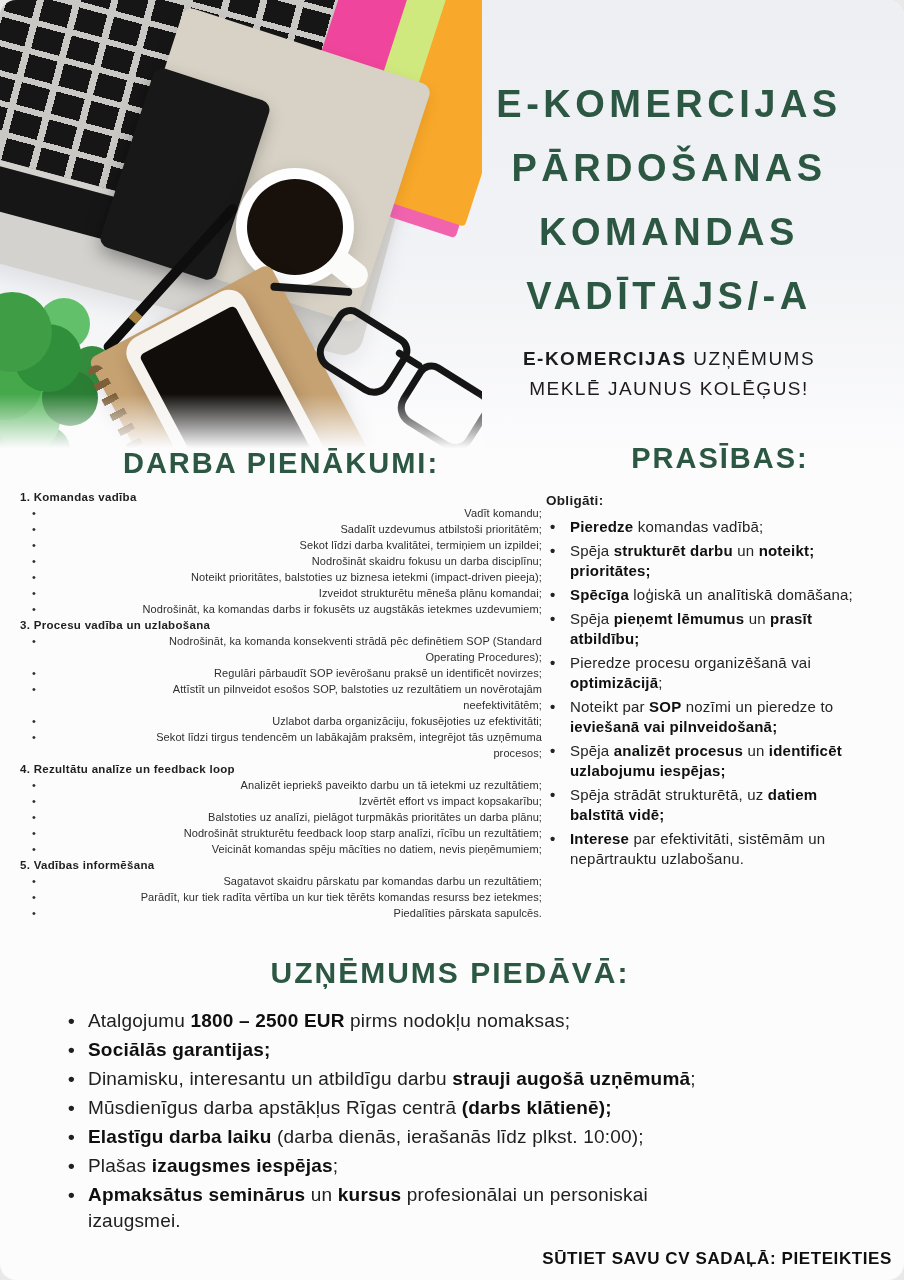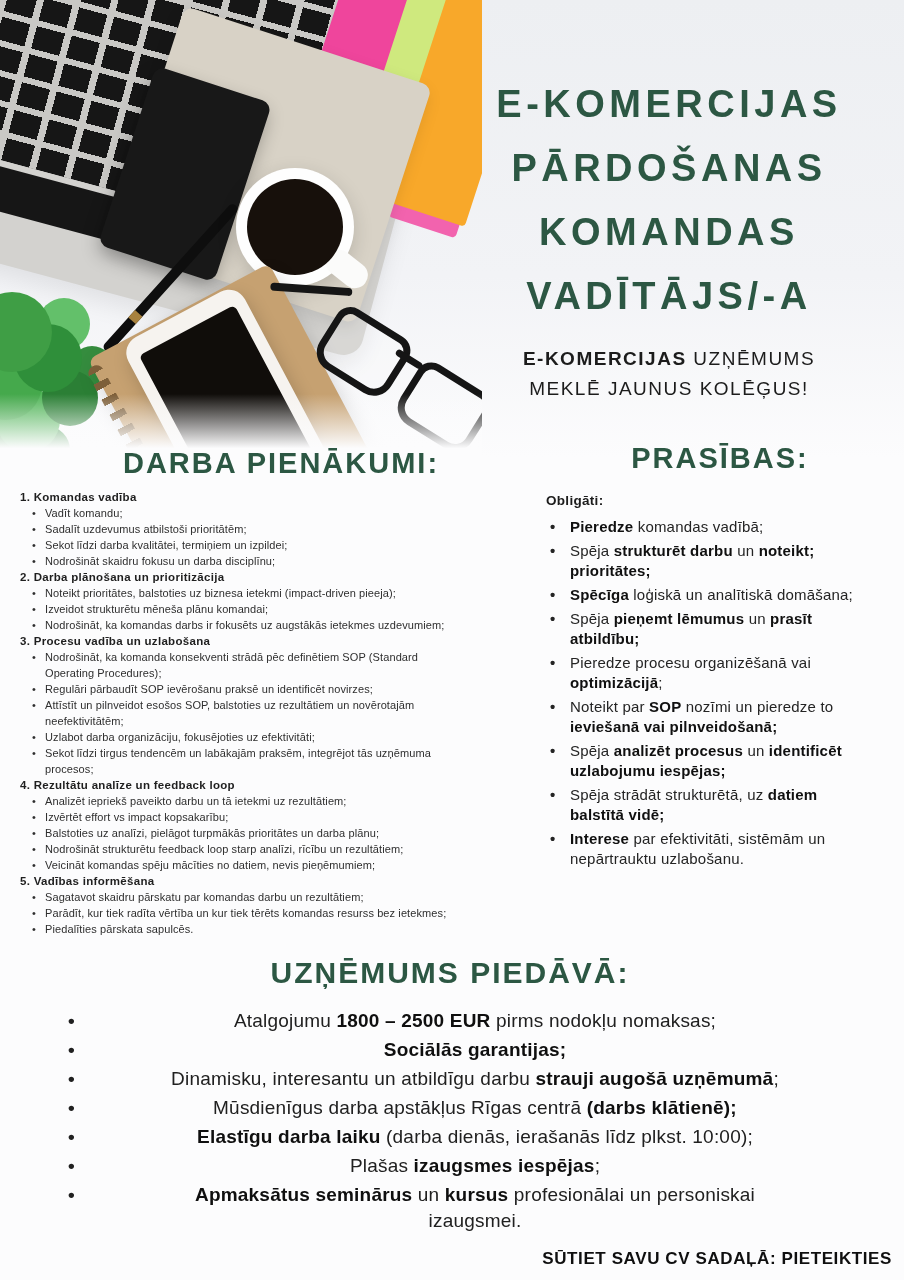--- a/index.html
+++ b/index.html
@@ -4,20 +4,21 @@
 <style>
   :root{
     --green:#2c5743;
     --ink:#222;
   }
   html,body{margin:0;padding:0;background:#e9e9e9;}
   .poster{
     position:relative;width:904px;height:1280px;margin:0 auto;
     background:#fcfcfd;overflow:hidden;
     font-family:"Liberation Sans",sans-serif;
+    border-radius:16px;
   }
   
   .top-strip{position:absolute;left:0;top:0;width:904px;height:458px;
     background:linear-gradient(180deg,#edeff2 0%,#f2f3f6 60%,#fcfcfd 100%);}
   .photo{position:absolute;left:0;top:0;width:482px;height:458px;overflow:hidden;}
   .laptop2{position:absolute;left:150px;top:-70px;width:230px;height:130px;background:#e8e6e2;
     border-radius:8px;transform:rotate(15deg);}
   .laptop{position:absolute;left:-170px;top:-190px;width:600px;height:480px;background:#d3d2cf;
     border-radius:20px;transform:rotate(15deg);box-shadow:0 10px 24px rgba(0,0,0,.08);}
   .keys{position:absolute;left:60px;top:110px;width:460px;height:270px;border-radius:6px;
@@ -69,37 +70,37 @@
   .hero{position:absolute;left:446px;top:72px;width:446px;text-align:center;}
   .hero .line{font-size:38px;font-weight:800;letter-spacing:4.5px;line-height:64px;color:var(--green);}
   .subtitle{margin-top:16px;font-size:19px;letter-spacing:1.5px;line-height:30px;color:#1c1c1c;}
   .subtitle b{font-weight:700;}
   
   .h-green{font-size:29px;font-weight:800;letter-spacing:2px;color:var(--green);margin:0;text-align:center;}
   
   .duties{position:absolute;left:20px;top:447px;width:522px;}
   .duties .h-green{margin-bottom:9px;}
   .d-title{font-size:11.5px;font-weight:700;color:#1f1f1f;letter-spacing:.3px;line-height:16px;}
-  .d-list{list-style:none;margin:0;padding:0;}
+  .d-list{list-style:none;margin:0;padding:0;text-align:right;}
   .d-list li{position:relative;padding-left:25px;font-size:11px;letter-spacing:.1px;line-height:16px;
     color:#2e2e2e;white-space:pre-wrap;}
   .d-list li::before{content:"\2022";position:absolute;left:12px;}
   
   .reqs{position:absolute;left:540px;top:442px;width:360px;}
   .reqs .h-green{margin-bottom:18px;}
   .obligati{font-size:13.5px;font-weight:700;margin:0 0 9px 6px;color:#1c1c1c;letter-spacing:.3px;}
   .req-list{list-style:none;margin:0;padding:0;width:332px;}
   .req-list li{position:relative;padding-left:30px;font-size:15px;line-height:20px;letter-spacing:.2px;
     color:#242424;margin-bottom:4px;}
   .req-list li::before{content:"\2022";position:absolute;left:10px;font-weight:700;}
   .req-list b{color:#101010;}
   
   .offers{position:absolute;left:62px;top:956px;width:800px;}
   .offers .h-green{font-size:30px;margin:0 0 18px 0;transform:translateX(-12px);}
-  .offer-list{list-style:none;margin:0;padding:0;text-align:center;}
+  .offer-list{list-style:none;margin:0;padding:0;}
   .offer-list li{position:relative;padding-left:26px;font-size:19px;line-height:26px;margin-bottom:3px;
     color:#202020;letter-spacing:.2px;white-space:pre-wrap;}
   .offer-list li::before{content:"\2022";position:absolute;left:6px;font-weight:700;}
   .offer-list b{color:#0f0f0f;}
   
   .cv{position:absolute;right:12px;top:1249px;font-size:17px;font-weight:700;letter-spacing:.6px;color:#0f0f0f;}
 </style>
 </head>
 <body>
 
@@ -152,21 +153,20 @@
   <section class="duties">
     <h2 class="h-green">DARBA PIENĀKUMI:</h2>
     <div>
         <div class="d-title">1. Komandas vadība</div>
         <ul class="d-list">
           <li>Vadīt komandu;</li>
           <li>Sadalīt uzdevumus atbilstoši prioritātēm;</li>
           <li>Sekot līdzi darba kvalitātei, termiņiem un izpildei;</li>
           <li>Nodrošināt skaidru fokusu un darba disciplīnu;</li>
         </ul>
-        <div class="d-title">2. Darba plānošana un prioritizācija</div>
         <ul class="d-list">
           <li>Noteikt prioritātes, balstoties uz biznesa ietekmi (impact-driven pieeja);</li>
           <li>Izveidot strukturētu mēneša plānu komandai;</li>
           <li>Nodrošināt, ka komandas darbs ir fokusēts uz augstākās ietekmes uzdevumiem;</li>
         </ul>
         <div class="d-title">3. Procesu vadība un uzlabošana</div>
         <ul class="d-list">
           <li>Nodrošināt, ka komanda konsekventi strādā pēc definētiem SOP (Standard
 Operating Procedures);</li>
           <li>Regulāri pārbaudīt SOP ievērošanu praksē un identificēt novirzes;</li>

